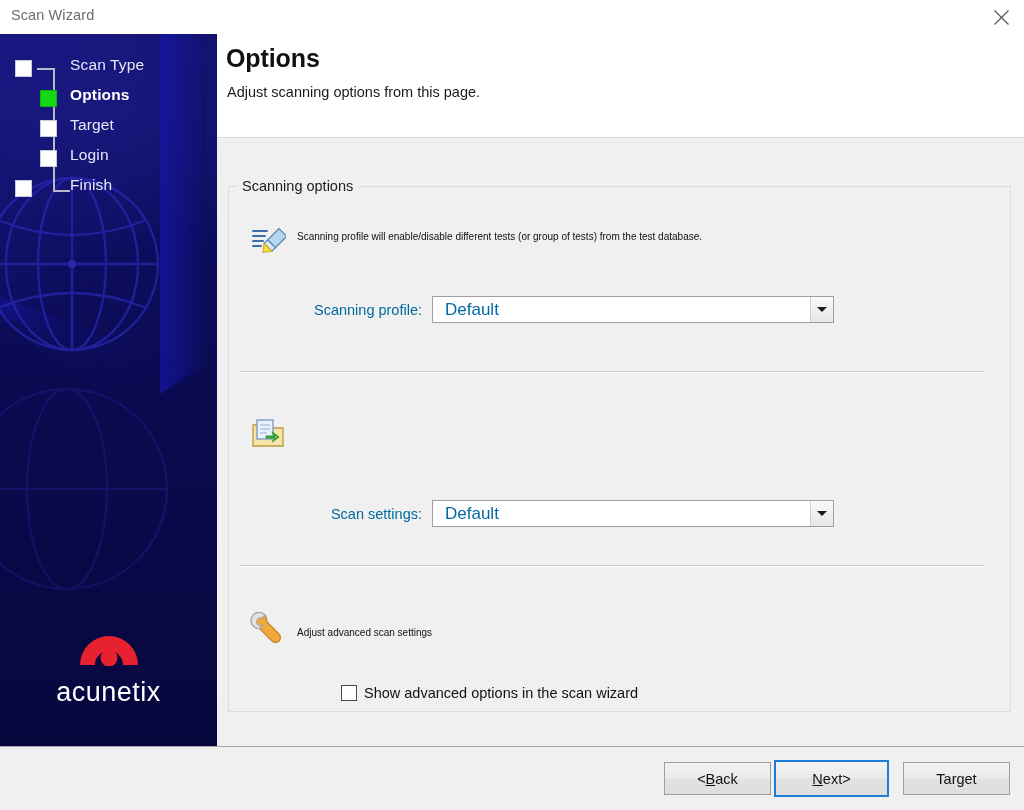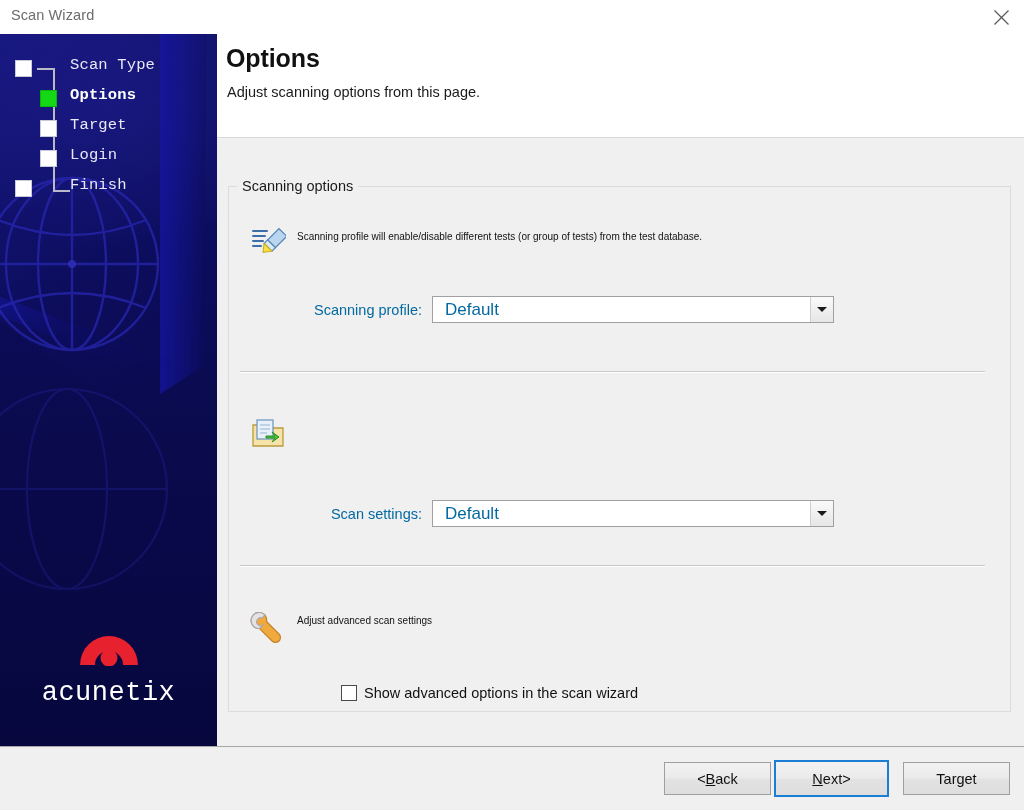--- a/index.html
+++ b/index.html
@@ -43,21 +43,20 @@
   }
   .titlebar-close svg { display: block; }
 
   
   .sidebar {
     position: absolute;
     left: 0; top: 34px;
     width: 217px; height: 712px;
     background: #0a0a4a;
     overflow: hidden;
-    font-family: Liberation Mono, monospace;
   }
   
   .sb-base {
     position: absolute; inset: 0;
     background:
       radial-gradient(ellipse 260px 200px at 50% 10%, #18187e 0%, rgba(12,12,82,0) 72%),
       linear-gradient(to bottom, #12126c 0%, #0d0d60 26%, #0a0a4e 55%, #07073e 100%);
   }
   
   .sb-plate {
@@ -474,21 +473,21 @@
       </div>
 
       <div class="sep" style="left:23px; top:427px; width:745px;"></div>
 
       <div class="section-icon" style="left:33px; top:470px;">
         <svg width="36" height="36" viewBox="0 0 36 36" aria-hidden="true">
           <path d="M15 7 A8 8 0 1 0 9.5 20.5 L22 33 A4.6 4.6 0 0 0 29 26 L16.5 13.5 A8 8 0 0 0 15 7 Z" fill="#f0a93c" stroke="#c4832a" stroke-width="1.2"></path>
           <path d="M15 7 A8 8 0 1 0 9.5 20.5 L14 16 A4 4 0 1 1 12 10 Z" fill="#e3e3e6" stroke="#a8a8ae" stroke-width="1.1"></path>
         </svg>
       </div>
-      <div class="section-desc" style="left:80px; top:477px;">Adjust advanced scan settings</div>
+      <div class="section-desc" style="left:80px; top:489px;">Adjust advanced scan settings</div>
 
       <div class="checkbox-row" style="left:86px; top:547px;padding-left:38px;">
         <div class="checkbox-box"></div>
         <div class="checkbox-label">Show advanced options in the scan wizard</div>
       </div>
 
     </div>
   </div>
 
   <div class="footer">

